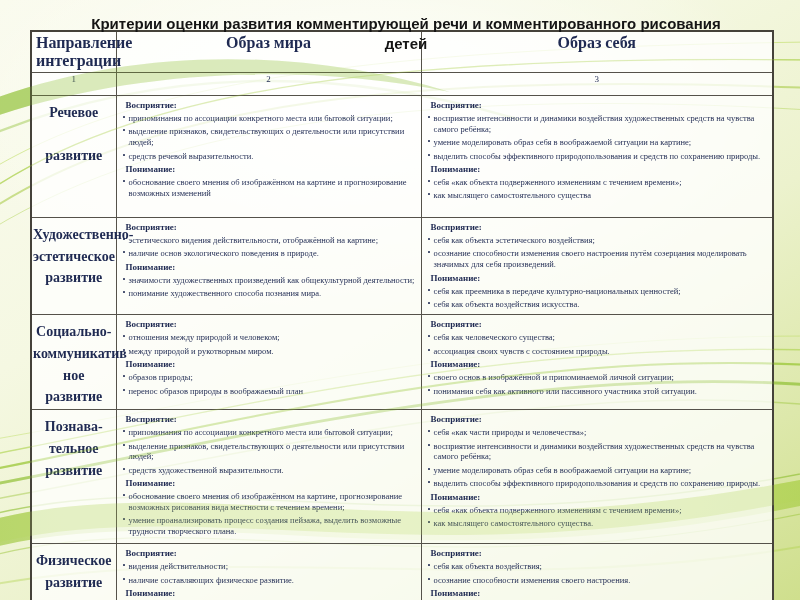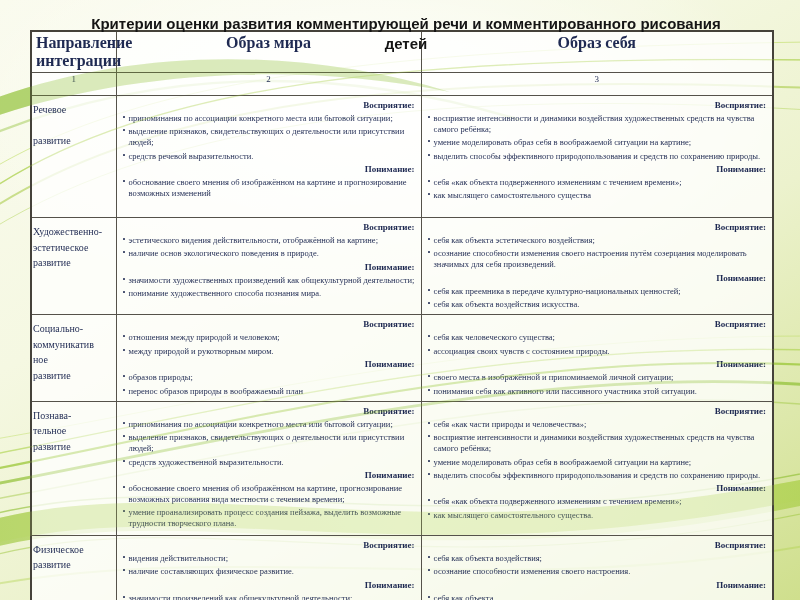--- a/index.html
+++ b/index.html
@@ -17,24 +17,24 @@
   .title span{display:inline-block;max-width:640px;}
   table.crit{position:absolute;left:30px;top:30px;z-index:2;width:742px;
     border-collapse:collapse;table-layout:fixed;}
   table.crit td,table.crit th{border:1px solid #55524a;vertical-align:top;
     color:#1f2a52;background:rgba(255,255,255,.78);}
   table.crit{border:2px solid #45423a;}
   th.hdr{height:33px;vertical-align:middle;text-align:center;font-size:16px;
     font-weight:700;padding:2px 4px;background:rgba(255,255,255,.6);}
   td.num{height:20px;vertical-align:middle;text-align:center;font-size:9px;
     background:rgba(255,255,255,.55);}
-  td.dir{text-align:left;font-weight:400;font-size:10px;line-height:1.55;
+  td.dir{text-align:center;font-weight:700;font-size:14px;line-height:1.55;
     padding-top:6px;white-space:pre-line;}
   td.cell{padding:3px 6px 2px 5px;font-size:8.5px;line-height:1.28;overflow:hidden;}
-  .sec-h{font-weight:700;font-size:9px;margin:1px 0 1.5px 4px;text-align:right;}
+  .sec-h{font-weight:700;font-size:9px;margin:1px 0 1.5px 4px;}
   .blt{position:relative;padding-left:7px;margin-bottom:2.5px;}
   .blt::before{content:"\2022";position:absolute;left:1px;top:-1px;}
 </style>
 </head>
 <body>
 
 <div class="slide">
 
   <svg id="bg-swoosh" class="deco" width="800" height="600" viewBox="0 0 800 600">
     <defs>
@@ -139,21 +139,21 @@
             <div class="blt">между природой и рукотворным миром.</div>
             <div class="sec-h">Понимание:</div>
             <div class="blt">образов природы;</div>
             <div class="blt">перенос образов природы в воображаемый план</div>
           </td>
           <td class="cell">
             <div class="sec-h">Восприятие:</div>
             <div class="blt">себя как человеческого существа;</div>
             <div class="blt">ассоциация своих чувств с состоянием природы.</div>
             <div class="sec-h">Понимание:</div>
-            <div class="blt">своего места в изображённой и припоминаемой личной ситуации;</div>
+            <div class="blt">своего основ в изображённой и припоминаемой личной ситуации;</div>
             <div class="blt">понимания себя как активного или пассивного участника этой ситуации.</div>
           </td>
         </tr>
         <tr style="height: 134px;">
           <td class="dir">Познава-
 тельное
 развитие</td>
           <td class="cell">
             <div class="sec-h">Восприятие:</div>
             <div class="blt">припоминания по ассоциации конкретного места или бытовой ситуации;</div>

